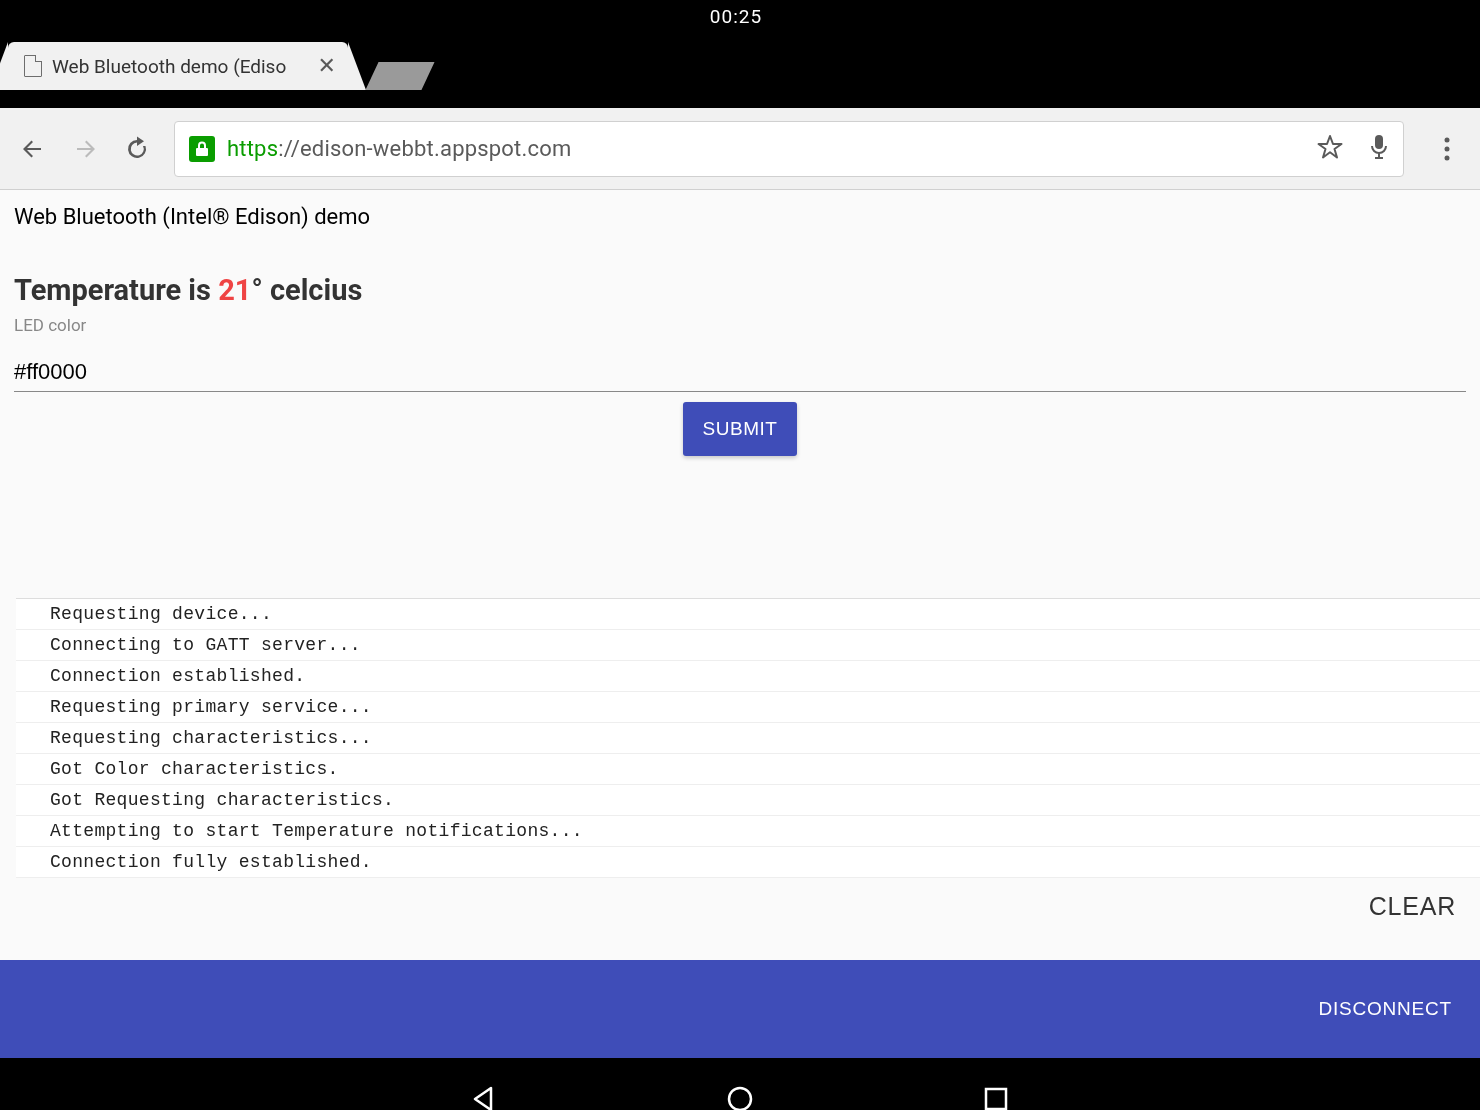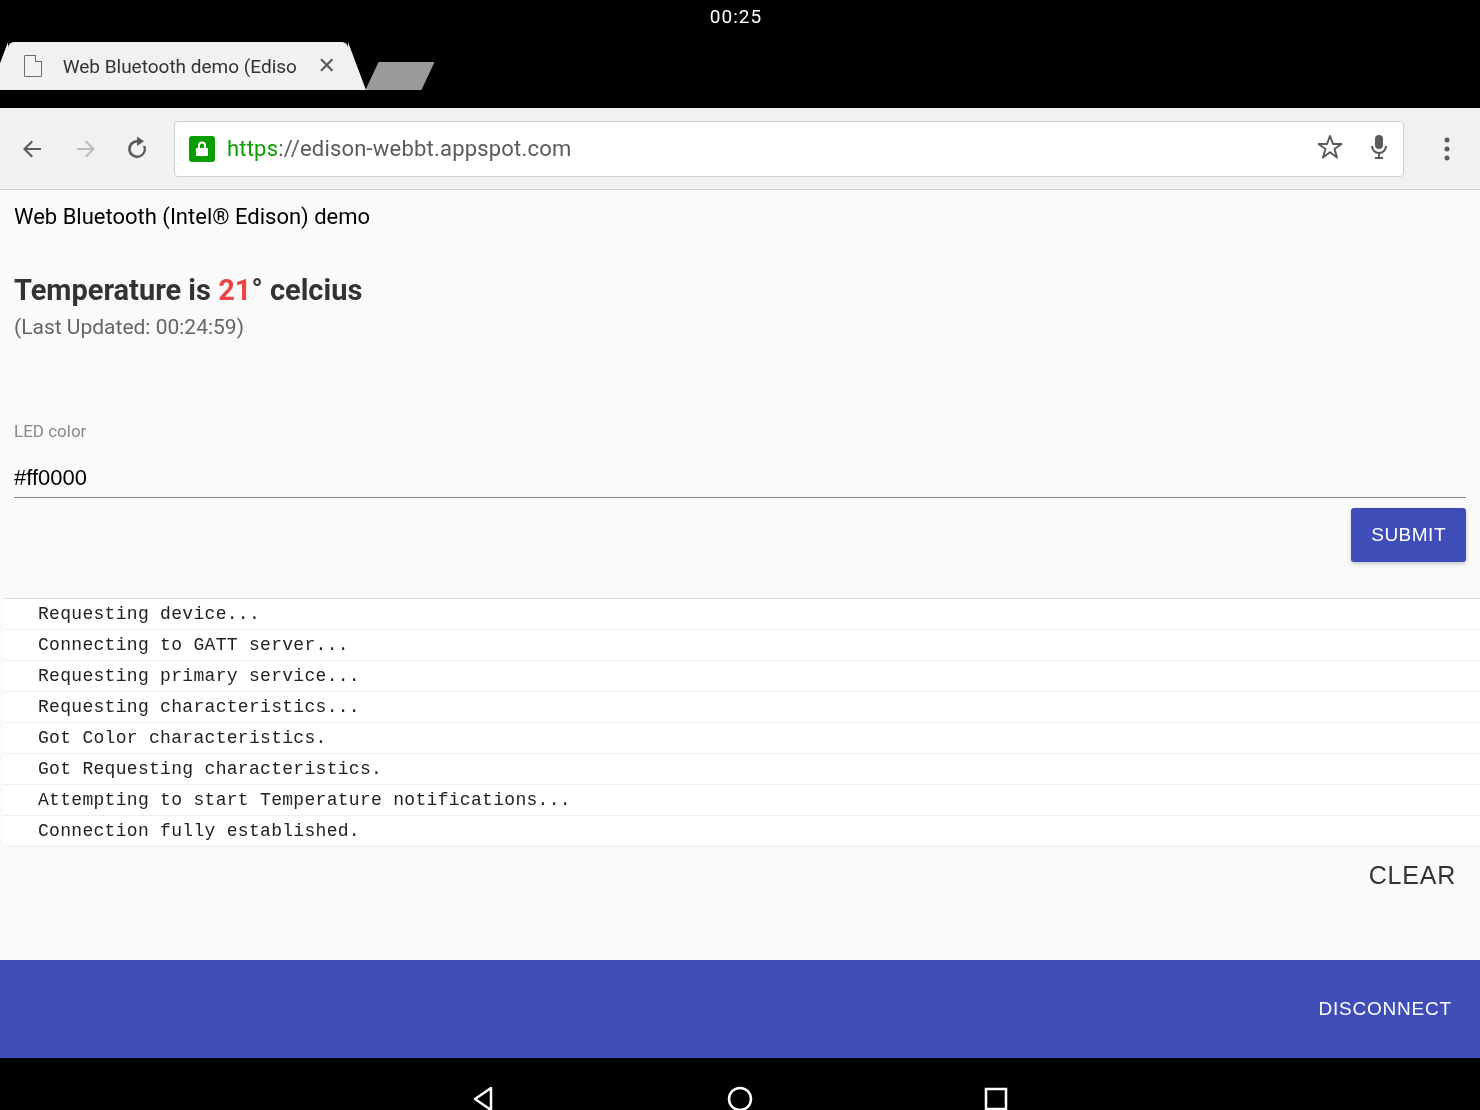--- a/index.html
+++ b/index.html
@@ -55,21 +55,21 @@
   content: '';
   position: absolute;
   right: -18px;
   bottom: 0;
   width: 0; height: 0;
   border-bottom: 48px solid #f1f1f1;
   border-right: 18px solid transparent;
 }
 .tab-favicon { width: 18px; height: 22px; border: 1.5px solid #6d6d6d; border-radius: 1px; position: relative; flex-shrink: 0; background: #f1f1f1;}
 .tab-favicon::before { content: ''; position: absolute; right: -1px; top: -1px; width: 6px; height: 6px; background: #f1f1f1; border-left: 1.5px solid #6d6d6d; border-bottom: 1.5px solid #6d6d6d;}
-.tab-title { flex: 1; white-space: nowrap; overflow: hidden; font-size: 19px; color: #333; text-align: center; }
+.tab-title { flex: 1; white-space: nowrap; overflow: hidden; font-size: 19px; color: #333; }
 .tab-close { font-size: 22px; color: #5a5a5a; line-height: 1; cursor: pointer; }
 .inactive-tab {
   width: 56px;
   height: 28px;
   background: #9a9a9a;
   margin-left: 24px;
   transform: skewX(-25deg);
 }
 .toolbar {
   height: 82px;
@@ -120,36 +120,36 @@
 .field-label { font-size: 17px; color: #888; margin-bottom: 22px;}
 .field-input {
   width: 100%;
   border: none;
   border-bottom: 1px solid #888;
   background: transparent;
   font-size: 22px;
   padding: 2px 0 6px 0;
   outline: none;
 }
-.submit-row { display: flex; justify-content: flex-end; margin-top: 10px;}
+.submit-row { display: flex; justify-content: center; margin-top: 10px;}
 .btn-primary {
   background: #3f4db8;
   color: #fff;
   border: none;
   font-size: 19px;
   font-weight: 500;
   letter-spacing: 0.5px;
   padding: 16px 20px;
   border-radius: 3px;
   box-shadow: 0 2px 4px rgba(0,0,0,0.2);
   cursor: pointer;
 }
 .log-area {
   position: absolute;
-  left: 4px; right: 0;
+  left: 16px; right: 0;
   top: 408px;
   background: #fff;
   border-top: 1px solid #ddd;
 }
 .log-line {
   font-family: "Courier New", monospace;
   font-size: 18px;
   color: #222;
   padding: 5px 0 5px 34px;
   border-bottom: 1px solid #eee;
@@ -277,32 +277,32 @@
         <circle cx="4" cy="22" r="2.5" fill="#5a5a5a"></circle>
       </svg>
   </span>
 </div>
 
 <div class="content">
   <div class="page-subtitle">Web Bluetooth (Intel® Edison) demo</div>
   <div class="temp-heading">
     <span>Temperature is </span><span class="temp-value">21</span><span>° celcius</span>
   </div>
-  <div class="last-updated">(Last Updated: 00:24:59)</div>
 
   <div class="field-label">LED color</div>
   <input class="field-input" value="#ff0000" style="">
   <div class="submit-row">
     <button class="btn-primary">SUBMIT</button>
   </div>
 
   <div class="log-area">
     <div id="log-lines">
         <div class="log-line">Requesting device...</div>
         <div class="log-line">Connecting to GATT server...</div>
+        <div class="log-line">Connection established.</div>
         <div class="log-line">Requesting primary service...</div>
         <div class="log-line">Requesting characteristics...</div>
         <div class="log-line">Got Color characteristics.</div>
         <div class="log-line">Got Requesting characteristics.</div>
         <div class="log-line">Attempting to start Temperature notifications...</div>
         <div class="log-line">Connection fully established.</div>
       </div>
     <div class="clear-row">
       <button class="btn-flat">CLEAR</button>
     </div>

